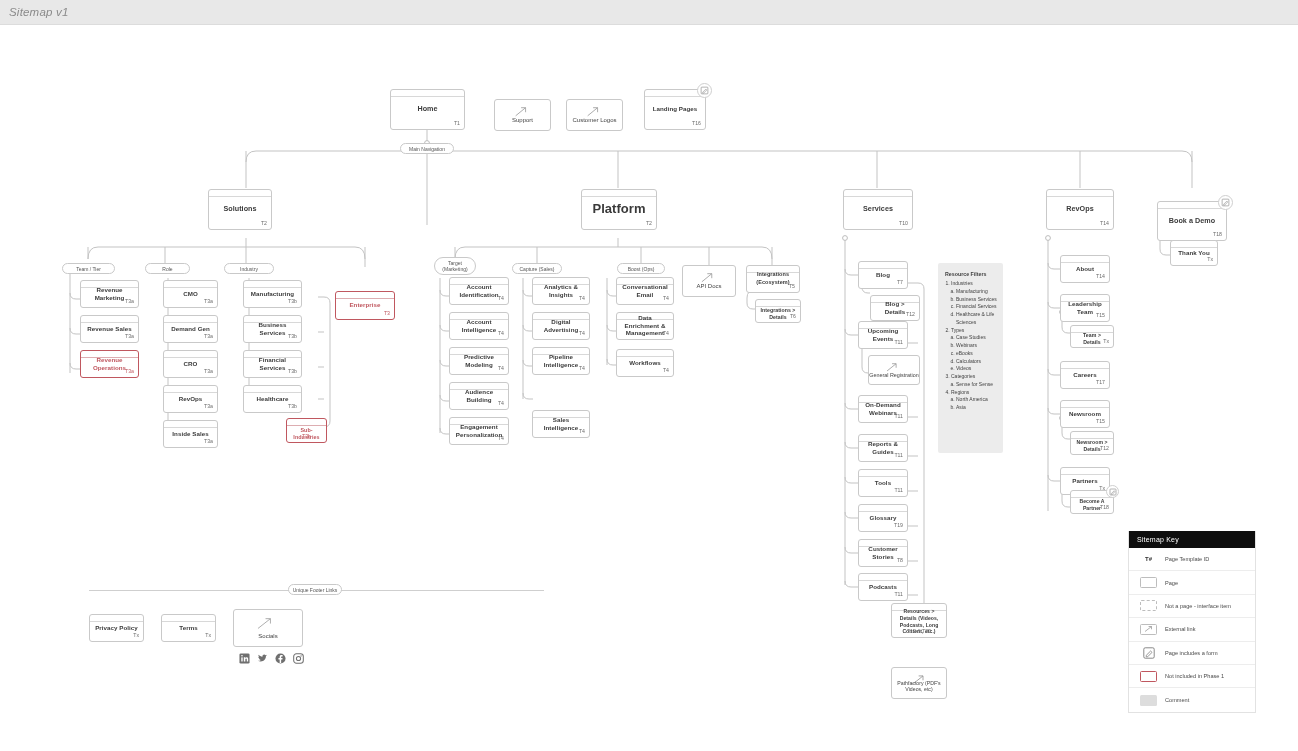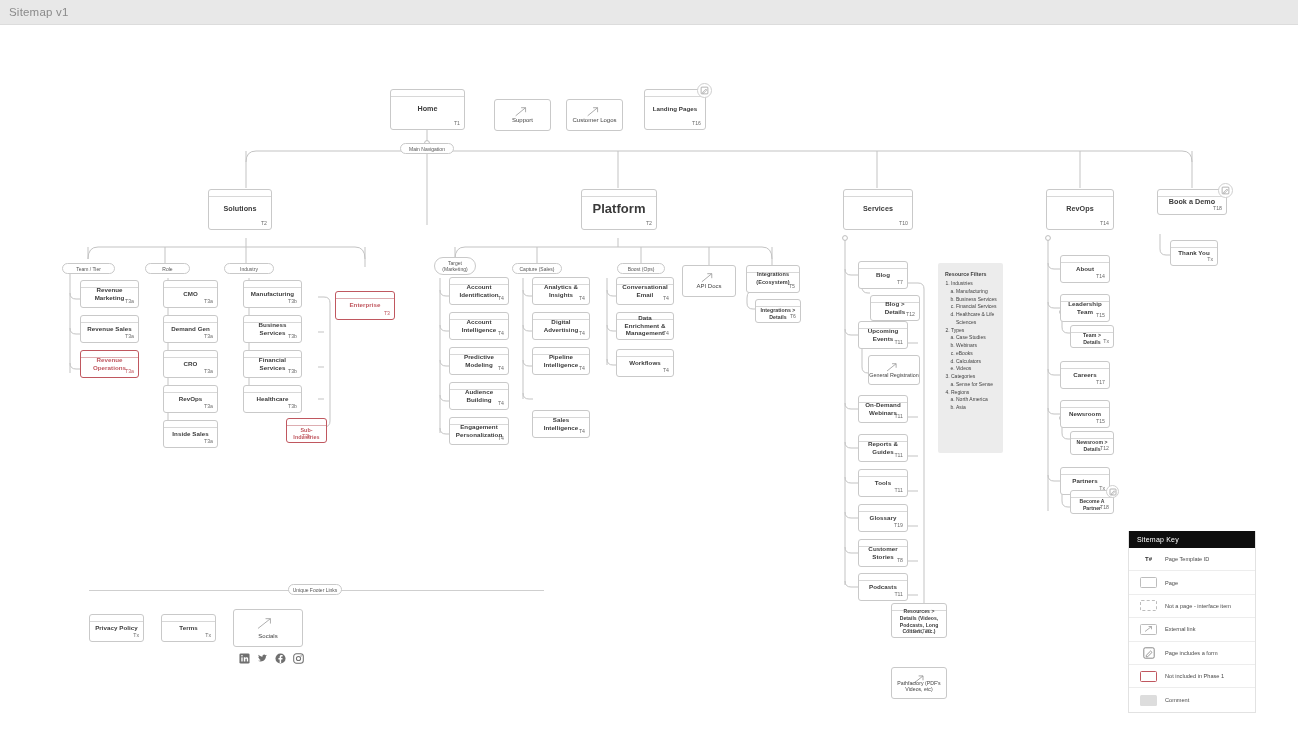--- a/index.html
+++ b/index.html
@@ -8,21 +8,21 @@
     width:1298px; height:751px; position:relative; overflow:hidden;
     font-family:"Liberation Sans", sans-serif;
     color:#3a3a3a;
   }
   
   #titlebar{
     position:absolute; left:0; top:0; width:1298px; height:25px;
     background:#e8e8e8; border-bottom:1px solid #dcdcdc;
     display:flex; align-items:center; padding-left:9px;
   }
-  #titlebar .t{ font-size:11.5px; color:#8a8a8a; letter-spacing:.2px; }
+  #titlebar .t{ font-size:11.5px; color:#8a8a8a; letter-spacing:.2px;font-style:italic; }
 
   #canvas{ position:absolute; left:0; top:25px; width:1298px; height:726px;padding-left:44px; }
 
   
   #wires{ position:absolute; left:0; top:0; width:1298px; height:726px; }
 
   
   .node{
     position:absolute; background:#fff; border:1px solid #c9c9c9;
     border-radius:3px;
@@ -321,21 +321,21 @@
   </div>
 
   <div class="node" style="left:1046px;top:164px;width:68px;height:41px;">
     <div class="bar"></div>
     <div class="body">
       <span class="lbl" style="font-size:7.2px;">RevOps</span>
       <span class="tid">T14</span>
     </div>
   </div>
 
-  <div class="node" style="left:1157px;top:164px;width:70px;height:26px;">
+  <div class="node" style="left:1157px;top:176px;width:70px;height:40px;">
     <div class="formbadge">
       <svg width="9" height="9" viewBox="0 0 12 12">
           <rect x="1.5" y="1.5" width="9" height="9" rx="1" fill="none" stroke="#8f8f8f" stroke-width="0.9"></rect>
           <path d="M3.6 8.3 L7.8 4.1 L9 5.3 L4.8 9.5 H3.6 Z" fill="none" stroke="#8f8f8f" stroke-width="0.8"></path>
         </svg>
     </div>
     <div class="bar"></div>
     <div class="body">
       <span class="lbl" style="font-size:7.2px;">Book a Demo</span>
       <span class="tid">T18</span>

